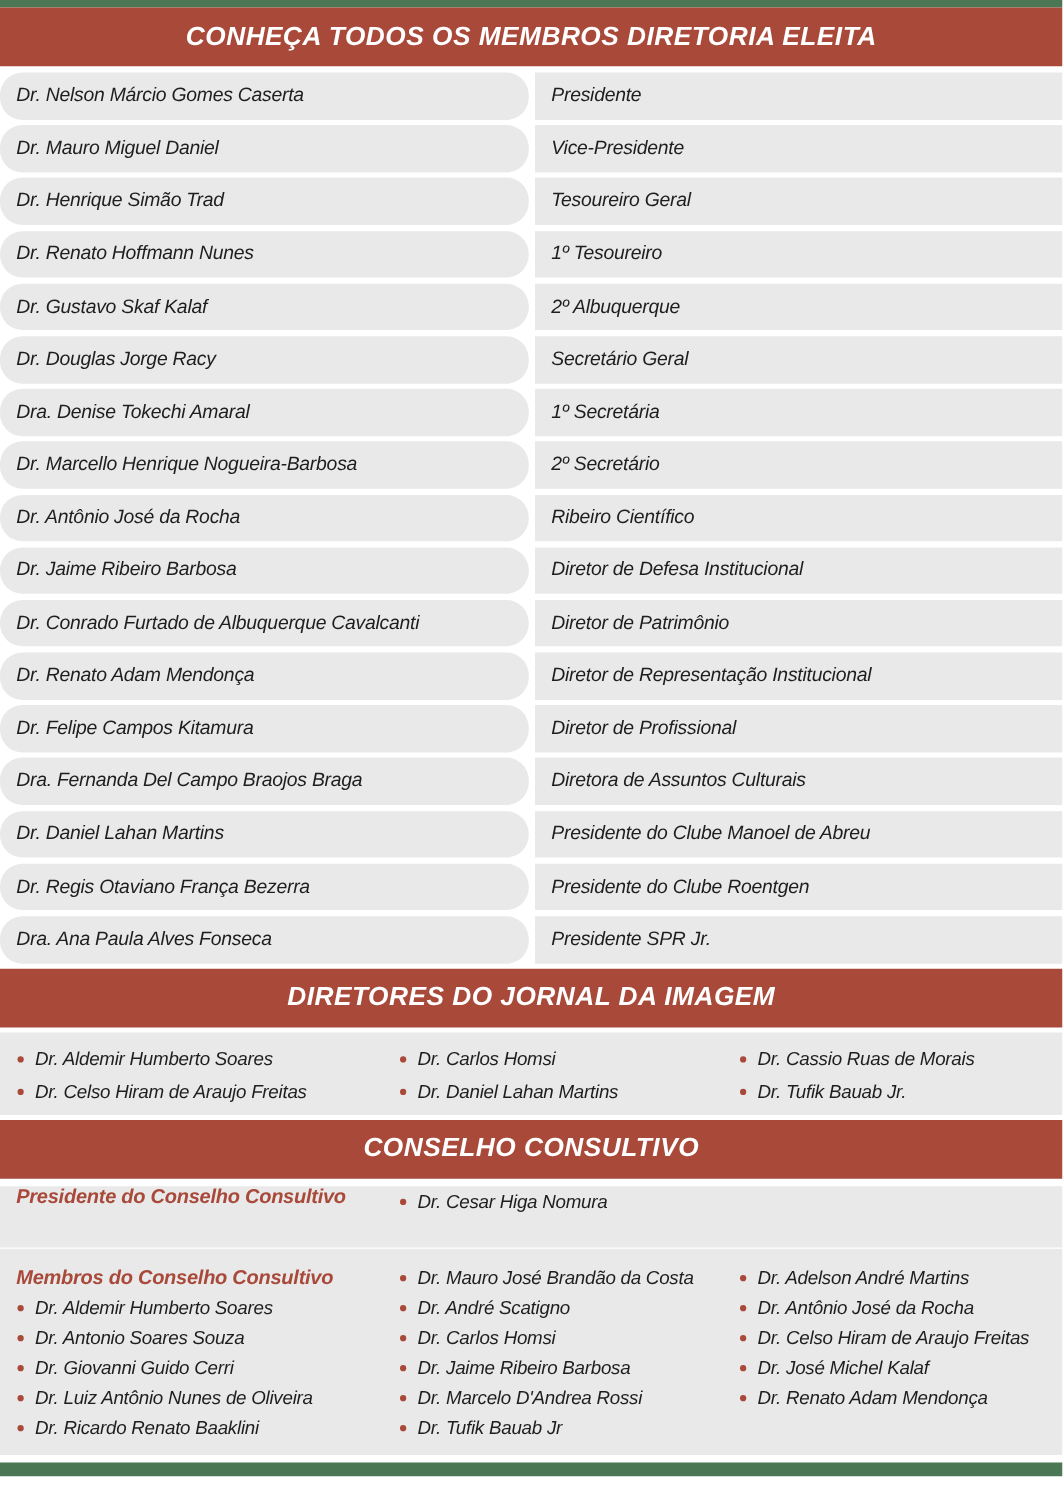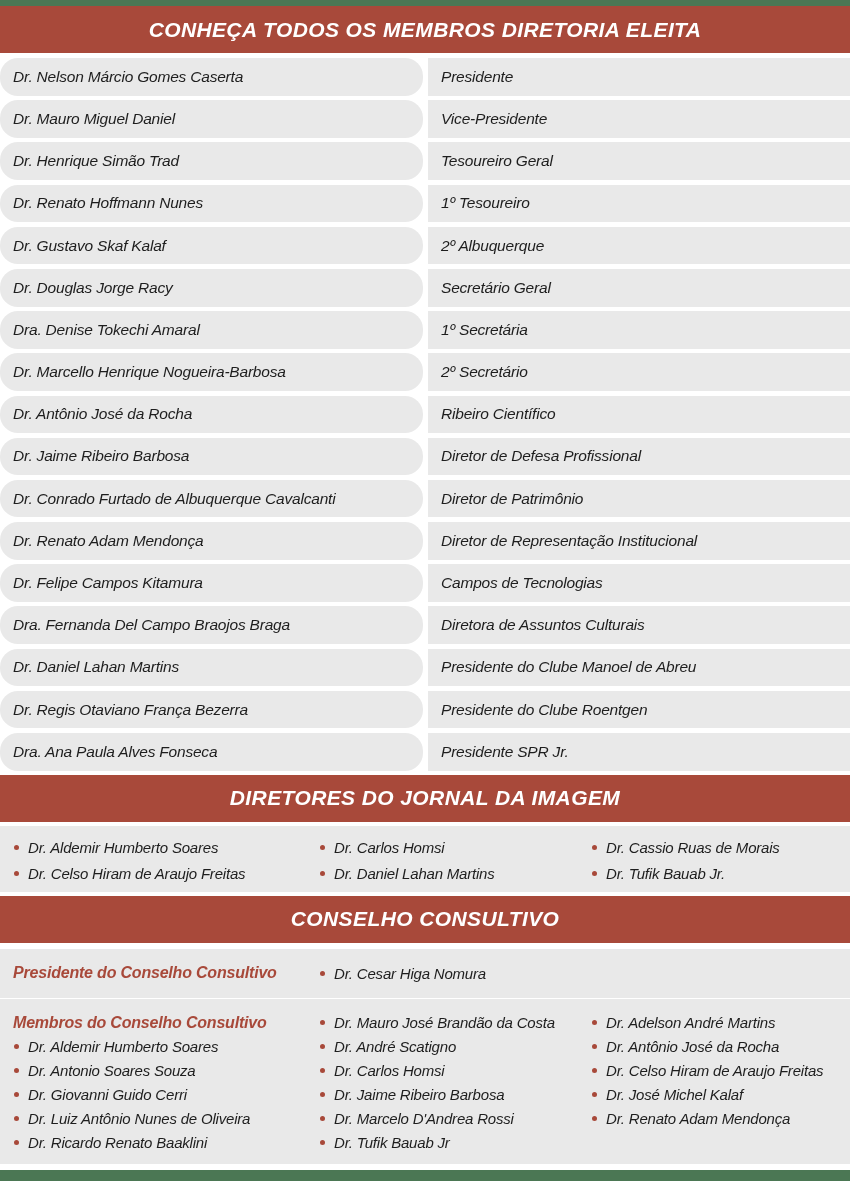--- a/index.html
+++ b/index.html
@@ -50,21 +50,21 @@
     align-items: center;
     padding-left: 13px;
     font-size: 15.5px;
   }
   .cell.name { width: 423px; flex: none; border-radius: 18px; }
   .cell.role { flex: 1; }
 
   
   .gray-block { background: var(--gray); display: flex; }
   .gray-block.jornal { margin-top: 4px; height: 66px; padding-top: 9px; }
-  .gray-block.presidente { margin-top: 6px; height: 49px; align-items: center; }
+  .gray-block.presidente { margin-top: 6px; height: 49px; }
   .gray-block.membros { margin-top: 1px; height: 165px; padding-top: 12px; }
 
   .col1 { width: 306px; flex: none; }
   .col2 { width: 272px; flex: none; }
   .col3 { flex: 1; }
 
   .li {
     display: flex;
     align-items: center;
     height: 26px;
@@ -129,33 +129,33 @@
     <div class="board-row">
       <div class="cell name">Dr. Marcello Henrique Nogueira-Barbosa</div>
       <div class="cell role">2º Secretário</div>
     </div>
     <div class="board-row">
       <div class="cell name">Dr. Antônio José da Rocha</div>
       <div class="cell role">Ribeiro Científico</div>
     </div>
     <div class="board-row">
       <div class="cell name">Dr. Jaime Ribeiro Barbosa</div>
-      <div class="cell role">Diretor de Defesa Profissional</div>
+      <div class="cell role">Diretor de Defesa Institucional</div>
     </div>
     <div class="board-row">
       <div class="cell name">Dr. Conrado Furtado de Albuquerque Cavalcanti</div>
       <div class="cell role">Diretor de Patrimônio</div>
     </div>
     <div class="board-row">
       <div class="cell name">Dr. Renato Adam Mendonça</div>
       <div class="cell role">Diretor de Representação Institucional</div>
     </div>
     <div class="board-row">
       <div class="cell name">Dr. Felipe Campos Kitamura</div>
-      <div class="cell role">Campos de Tecnologias</div>
+      <div class="cell role">Diretor de Profissional</div>
     </div>
     <div class="board-row">
       <div class="cell name">Dra. Fernanda Del Campo Braojos Braga</div>
       <div class="cell role">Diretora de Assuntos Culturais</div>
     </div>
     <div class="board-row">
       <div class="cell name">Dr. Daniel Lahan Martins</div>
       <div class="cell role">Presidente do Clube Manoel de Abreu</div>
     </div>
     <div class="board-row">

